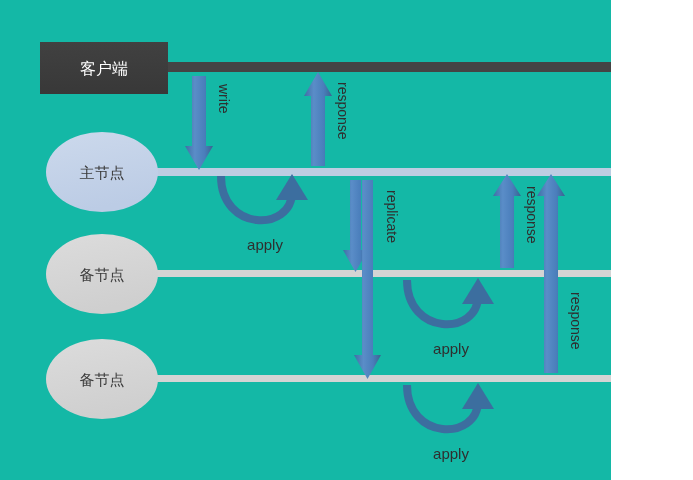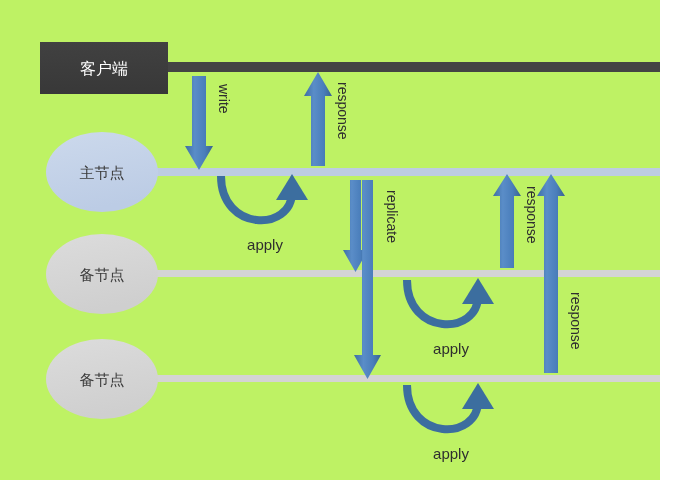--- a/index.html
+++ b/index.html
@@ -5,23 +5,23 @@
   html, body {
     margin: 0;
     padding: 0;
     background: #ffffff;
   }
   body {
     font-family: "Liberation Sans", "DejaVu Sans", sans-serif;
   }
   #diagram-root {
     position: relative;
-    width: 660px;
+    width: 611px;
     height: 480px;
-    background: #bef264;
+    background: #14b8a6;
     overflow: hidden;
   }
   #diagram-svg {
     position: absolute;
     left: 0;
     top: 0;
     width: 693px;
     height: 480px;
     display: block;
   }

